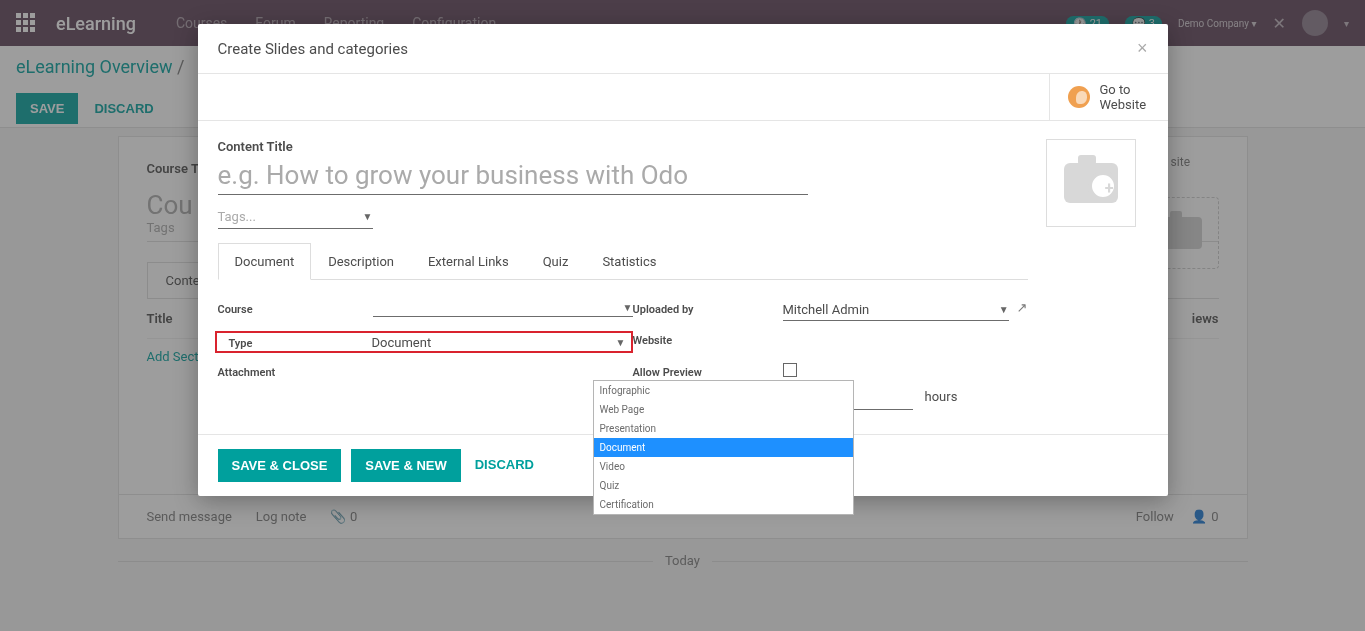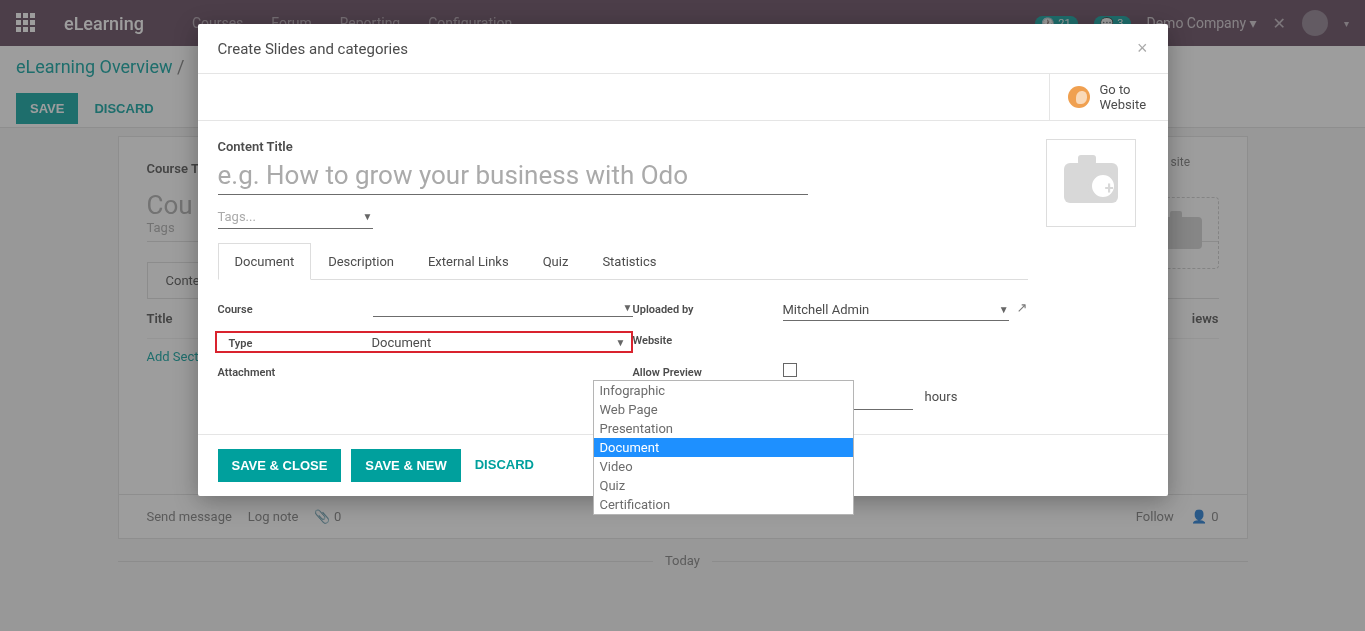--- a/index.html
+++ b/index.html
@@ -1,26 +1,26 @@
 <!DOCTYPE html>
 <html><head>
 <meta charset="utf-8">
 <style>
 * { box-sizing: border-box; margin: 0; padding: 0; }
 body { font-family: -apple-system, BlinkMacSystemFont, "Segoe UI", Roboto, sans-serif; font-size: 13px; color: #4c4c4c; background: #f5f5f5; overflow: hidden; }
 
 
-.topnav { background: #5d4157; height: 46px; display: flex; align-items: center; padding: 0 16px; color: #fff; gap: 8px; }
+.topnav { background: #5d4157; height: 46px; display: flex; align-items: center; padding: 0 16px; color: #fff; }
 .topnav .apps-icon { width: 20px; height: 20px; display: grid; grid-template: repeat(3,5px) / repeat(3,5px); gap: 2px; margin-right: 20px; cursor: pointer; }
 .topnav .apps-icon span { background: #fff; }
 .topnav .brand { font-size: 18px; font-weight: 500; margin-right: 40px; }
 .topnav .navlinks { display: flex; gap: 28px; opacity: 0.5; font-size: 14px; }
 .topnav .right { margin-left: auto; display: flex; align-items: center; gap: 16px; }
 .topnav .badge { background: #00a09d; border-radius: 10px; padding: 1px 7px; font-size: 11px; display: inline-flex; align-items: center; gap: 3px; }
-.topnav .company { opacity: 0.7; font-size: 14px; }
+.topnav .company { opacity: 0.7; font-size: 10px; }
 .topnav .close-x { opacity: 0.6; font-size: 16px; cursor: pointer; }
 .topnav .avatar { width: 26px; height: 26px; border-radius: 50%; background: #8a7a8a; }
 .topnav .caret { opacity: 0.6; font-size: 10px; }
 
 
 .breadcrumb-bar { background: #fff; height: 82px; border-bottom: 1px solid #e0e0e0; padding: 10px 16px; }
 .breadcrumb { font-size: 18px; color: #7a7a7a; margin-bottom: 16px; }
 .breadcrumb a { color: #00a09d; text-decoration: none; }
 .action-buttons { display: flex; gap: 12px; align-items: center; }
 .btn-primary { background: #00a09d; color: #fff; border: none; padding: 8px 14px; font-weight: 600; font-size: 13px; cursor: pointer; }
@@ -37,21 +37,21 @@
 .bg-form .subhead { display: flex; padding: 12px 0; font-weight: 600; border-bottom: 1px solid #eee; }
 .bg-form .subhead .col1 { width: 55%; }
 .bg-form .add-section { color: #00a09d; padding: 10px 0; cursor: pointer; }
 
 .bg-right-card { position: absolute; top: 0; right: 28px; width: 90px; height: 50px; display: flex; align-items: center; justify-content: center; color: #777; font-size: 12px; }
 .bg-image-box { position: absolute; top: 60px; right: 28px; width: 76px; height: 72px; border: 1px dashed #ccc; border-radius: 4px; display: flex; align-items: center; justify-content: center; }
 .camera-icon { width: 42px; height: 32px; background: #d0d0d0; border-radius: 4px; position: relative; }
 .camera-icon::before { content:''; position:absolute; top:-6px; left:10px; width:12px; height:8px; background:#d0d0d0; border-radius:2px; }
 
 
-.chatter { max-width: 1130px; margin: 0 auto; background: #fff; border: 1px solid #e0e0e0; border-top: none; padding: 14px 28px; display: flex; align-items: center; gap: 16px; }
+.chatter { max-width: 1130px; margin: 0 auto; background: #fff; border: 1px solid #e0e0e0; border-top: none; padding: 14px 28px; display: flex; align-items: center; gap: 24px; }
 .chatter .link { color: #7a7a7a; font-size: 13px; cursor: pointer; }
 .chatter .right { margin-left: auto; display: flex; align-items: center; gap: 18px; }
 .today-bar { max-width: 1130px; margin: 22px auto 0; text-align: center; color: #7a7a7a; border-top: 1px solid #ddd; position: relative; padding-top: 0; }
 .today-bar span { position: relative; top: -9px; background: #f5f5f5; padding: 0 12px; }
 
 
 .overlay-backdrop { position: fixed; inset: 0; background: rgba(60,60,60,0.5); z-index: 50; }
 .modal { position: fixed; top: 24px; left: 50%; transform: translateX(-50%); width: 970px; background: #fff; z-index: 60; border-radius: 2px; box-shadow: 0 5px 25px rgba(0,0,0,0.3); }
 .modal-header { padding: 14px 20px; border-bottom: 1px solid #e5e5e5; display: flex; align-items: center; }
 .modal-header h4 { font-size: 15px; font-weight: 400; }
@@ -91,21 +91,21 @@
 .duration-input { width: 130px; border: none; border-bottom: 1px solid #6c6c6c; padding: 2px 0 3px 0; }
 
 
 .type-row-wrap { border: 2px solid #d9232e; grid-column: 1 / span 2; display: grid; grid-template-columns: 155px 260px; align-items: center; padding: 1px 0; margin-left: -3px; }
 .type-row-wrap .lbl { padding-left: 12px; }
 .type-select { display: flex; align-items: center; padding-right: 6px; }
 .type-select .caret-down { margin-left: auto; font-size: 10px; color: #666; }
 
 
 .dropdown-list { position: absolute; top: 356px; left: 395px; width: 261px; border: 1px solid #b5b5b5; background: #fff; z-index: 70; }
-.dropdown-list .item { padding: 1px 6px; cursor: pointer; color: #6c6c6c; font-size: 13px; line-height: 17px; }
+.dropdown-list .item { padding: 1px 6px; cursor: pointer; color: #6c6c6c; font-size: 10px; line-height: 17px; }
 .dropdown-list .item.selected { background: #1e90ff; color: #fff; }
 
 .modal-footer { border-top: 1px solid #e5e5e5; padding: 14px 20px; display: flex; gap: 10px; align-items: flex-start; }
 .modal-footer .btn-primary { padding: 9px 14px; }
 </style>
 </head>
 <body>
 
 <div class="topnav">
   <div class="apps-icon">

